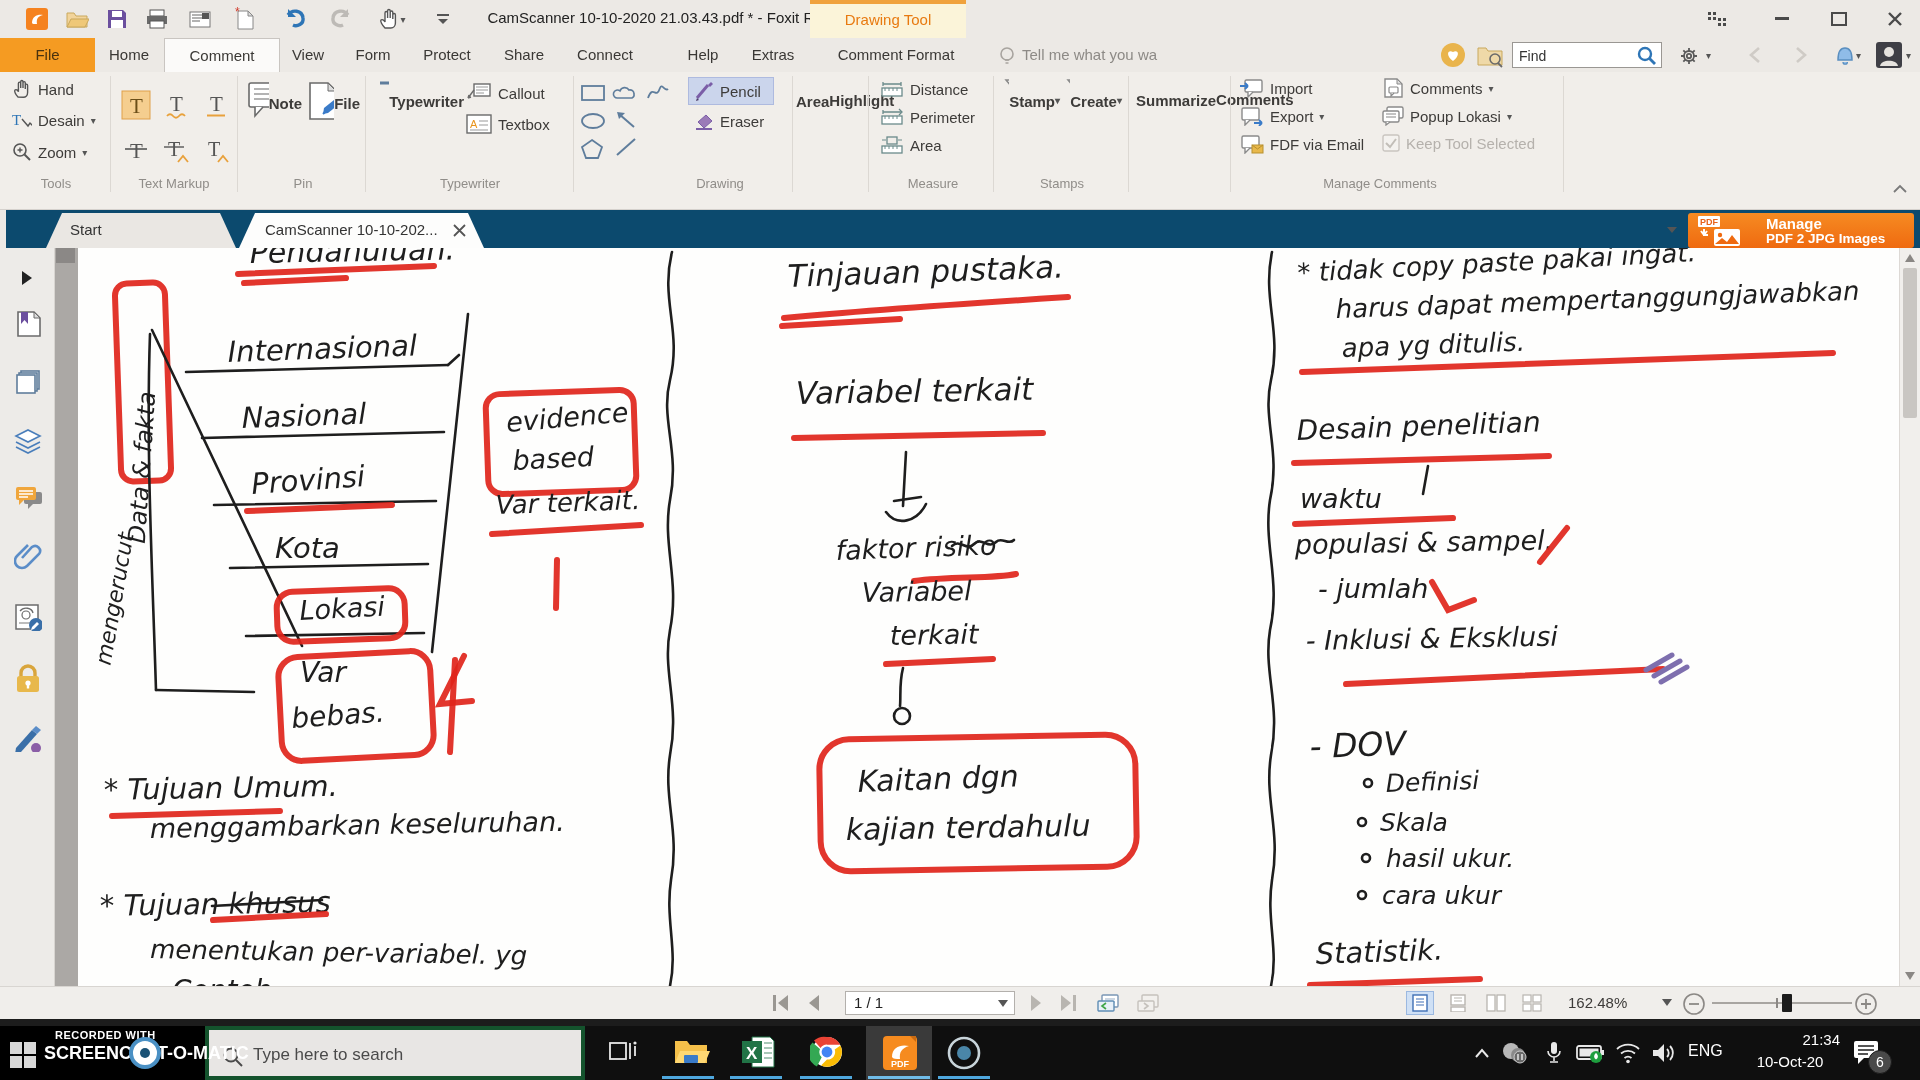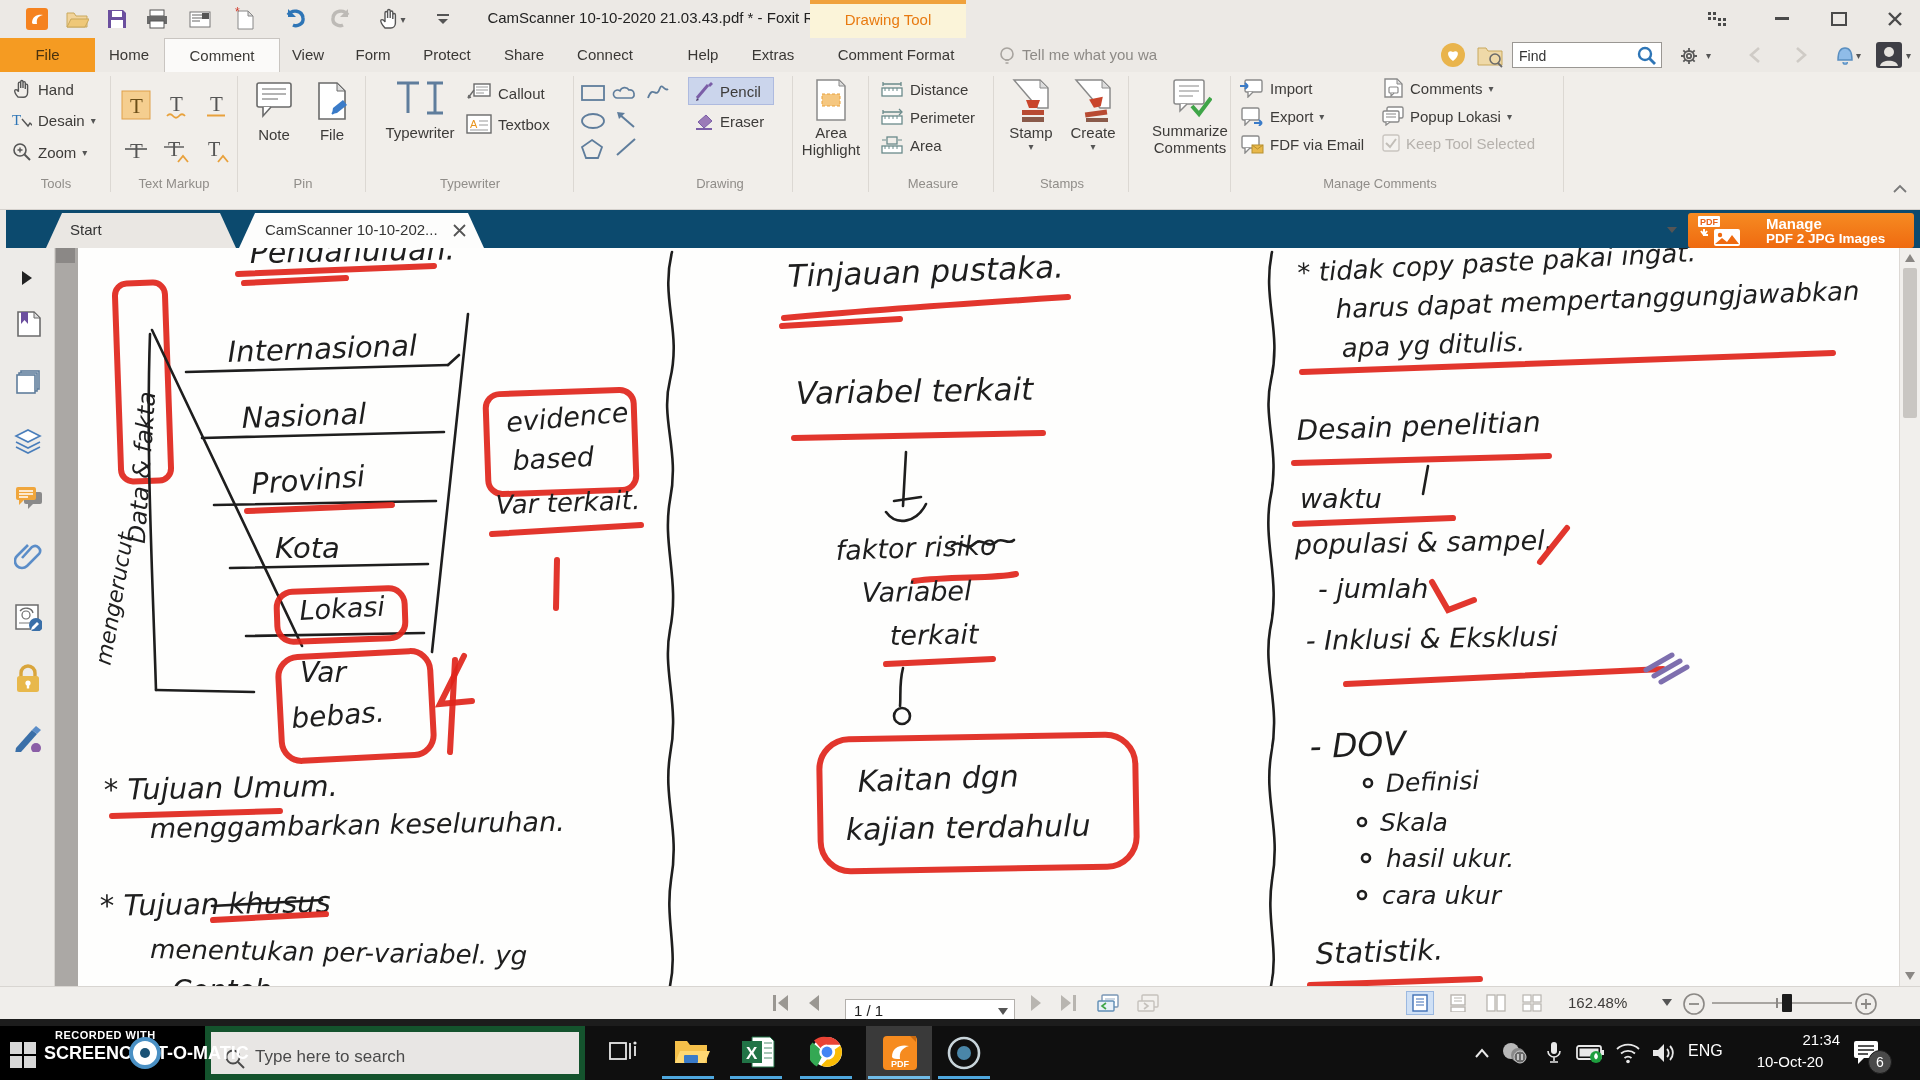--- a/index.html
+++ b/index.html
@@ -17,44 +17,44 @@
   #menubar{position:absolute;left:0;top:38px;width:1920px;height:34px;background:#ECE9E5;}
   .mitem{position:absolute;top:0;height:34px;line-height:34px;font-size:15px;color:#3a3835;text-align:center;}
   #m-file{background:#F59B22;color:#4a320e;}
   #m-comment{background:#FBFAF9;border:1px solid #C9C5C1;border-bottom:none;box-sizing:border-box;}
   #findbox{position:absolute;left:1512px;top:4px;width:150px;height:26px;background:#fff;border:1px solid #9a9793;box-sizing:border-box;}
   #findbox input{position:absolute;left:4px;top:1px;width:118px;height:22px;border:none;outline:none;font-size:14px;color:#333;background:transparent;font-family:"Liberation Sans",sans-serif;}
   #findbox input::placeholder{color:#333;opacity:1;}
   
   #ribbon{position:absolute;left:0;top:72px;width:1920px;height:138px;background:#F1EEEA;border-bottom:1px solid #D5D1CD;box-sizing:border-box;}
   .rrow{position:absolute;display:flex;align-items:center;gap:6px;font-size:15px;color:#3d3b39;white-space:nowrap;}
-  .vbtn{position:absolute;display:flex;flex-direction:column;align-items:center;font-size:15px;color:#3d3b39;text-align:center;}
+  .vbtn{position:absolute;display:flex;flex-direction:row;align-items:center;font-size:15px;color:#3d3b39;text-align:center;font-weight:bold;}
   .glabel{position:absolute;top:104px;font-size:13px;color:#908d89;text-align:center;}
   .vdiv{position:absolute;top:4px;height:116px;width:1px;background:#DCD8D3;}
   .dd{font-size:10px;color:#555;}
   .tmk{position:absolute;width:36px;height:34px;display:flex;align-items:center;justify-content:center;}
   
   #tabbar{position:absolute;left:6px;top:210px;width:1920px;height:38px;background:#0c4a6e;}
   .ptab{position:absolute;top:3px;height:35px;font-size:15px;color:#333;}
   #tab-start{left:40px;width:190px;background:#EAE7E3;clip-path:polygon(16px 0,174px 0,190px 35px,0 35px);}
   #tab-doc{left:233px;width:245px;background:#FDFDFC;clip-path:polygon(16px 0,229px 0,245px 35px,0 35px);}
   #convertbtn{position:absolute;left:1682px;top:3px;width:226px;height:35px;background:linear-gradient(#F68B22,#EF6A10);
               border-radius:3px;color:#fff;}
   
   #sidebar{position:absolute;left:0;top:248px;width:55px;height:738px;background:#EDEBE8;border-right:1px solid #D8D5D1;box-sizing:border-box;}
   .sbi{position:absolute;left:14px;width:28px;height:28px;}
   
   #statusbar{position:absolute;left:0;top:986px;width:1920px;height:33px;background:#F0EEEB;border-top:1px solid #D8D5D1;box-sizing:border-box;}
   .navg{position:absolute;top:4px;height:24px;display:flex;align-items:center;}
-  #pagebox{position:absolute;left:845px;top:4px;width:170px;height:24px;background:#fff;border:1px solid #B3B0AC;box-sizing:border-box;font-size:15px;color:#222;margin-top:8px;}
+  #pagebox{position:absolute;left:845px;top:4px;width:170px;height:24px;background:#fff;border:1px solid #B3B0AC;box-sizing:border-box;font-size:15px;color:#222;}
   .layico{position:absolute;top:4px;width:28px;height:24px;display:flex;align-items:center;justify-content:center;}
   
   #edgestrip{position:absolute;left:0;top:1019px;width:1920px;height:7px;background:#1c1c1c;}
   #taskbar{position:absolute;left:0;top:1026px;width:1920px;height:54px;background:#0f0f0f;}
-  #tsearch{position:absolute;left:205px;top:0;width:380px;height:54px;background:#E8E6E4;border:6px solid #14532d;box-sizing:border-box;}
+  #tsearch{position:absolute;left:205px;top:0;width:380px;height:54px;background:#E8E6E4;border:4px solid #14532d;box-sizing:border-box;}
   .tbi{position:absolute;top:9px;width:36px;height:36px;}
   .underl{position:absolute;top:50px;height:3px;background:#4FA8DE;}
   .trayico{position:absolute;top:14px;width:28px;height:26px;display:flex;align-items:center;justify-content:center;}
   #watermark{position:absolute;left:0;top:0;width:205px;height:54px;background:#000;}
   #wm1{position:absolute;left:55px;top:3px;font-size:11px;font-weight:bold;color:#fff;letter-spacing:.5px;}
   #wm2{position:absolute;left:44px;top:17px;font-size:18px;font-weight:bold;color:#fff;white-space:nowrap;z-index:5;}
   
   .hw{font-family:"DejaVu Sans",sans-serif;font-style:italic;fill:#1e1e1e;}
   .ink{stroke:#1e1e1e;stroke-width:2.6;stroke-linecap:round;fill:none;}
   .red{stroke:#E0251B;stroke-width:6;stroke-linecap:round;fill:none;opacity:.92;}

